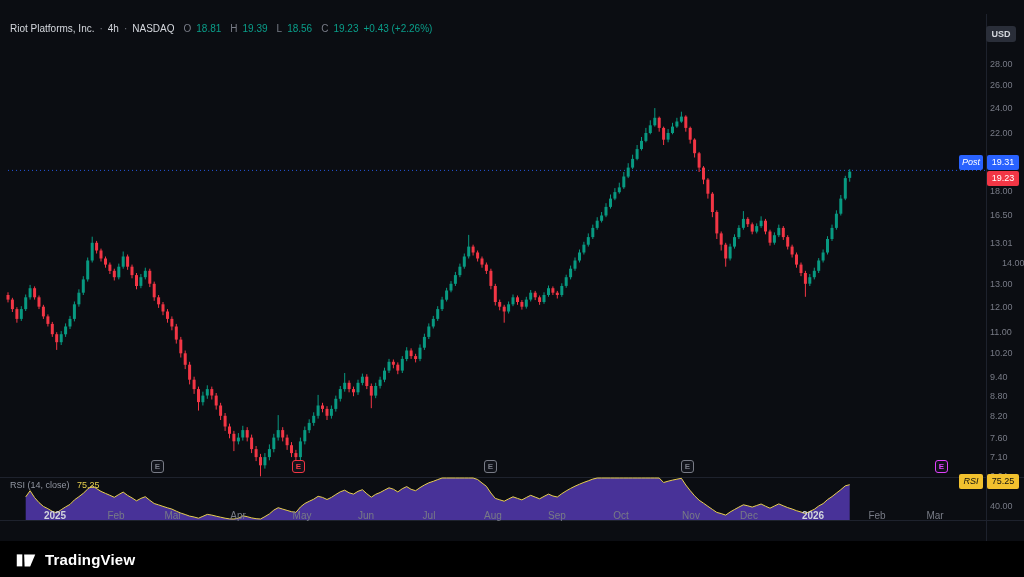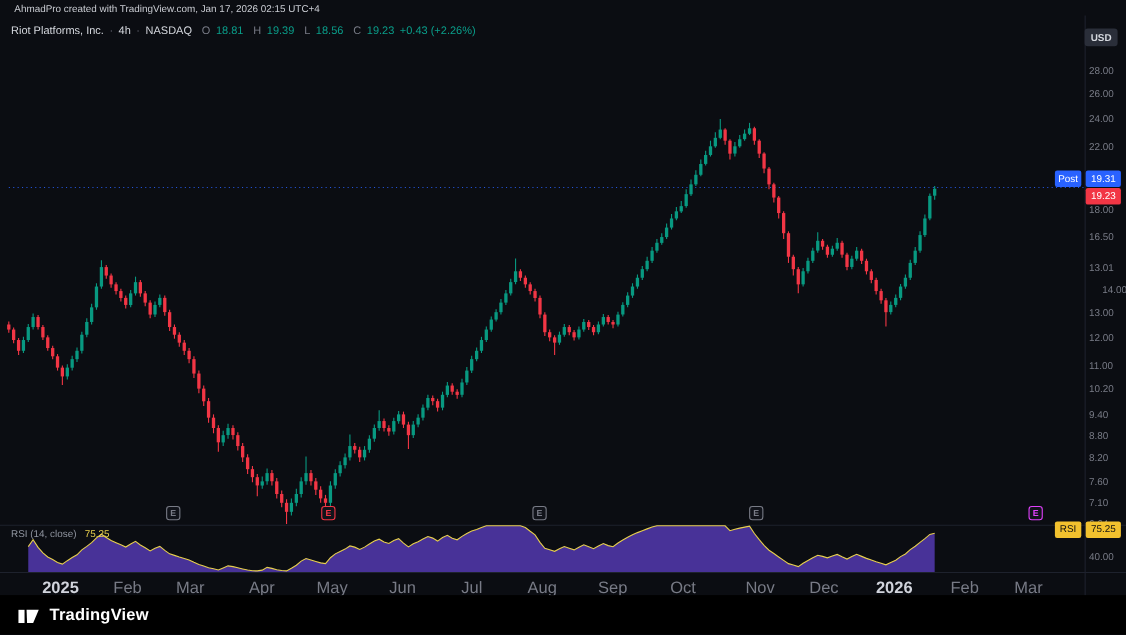--- a/index.html
+++ b/index.html
@@ -7,44 +7,43 @@
   .app{position:relative;width:1024px;height:577px;background:#0b0d12;}
   #chart-svg{position:absolute;left:0;top:0;}
   .attribution{position:absolute;top:3px;left:13px;font-size:9px;color:#c9ccd2;}
   .legend{position:absolute;top:23px;left:10px;font-size:10px;color:#d5d8de;display:flex;gap:5px;align-items:flex-start;white-space:nowrap;}
   .legend .dim{color:#787b86;}
   .legend .val{color:#0a9e8a;}
   .legend .lbl{color:#787b86;margin-left:4px;}
   .usd-btn{position:absolute;top:26px;left:986px;width:30px;background:#2a2e39;color:#d5d8de;font-size:9px;font-weight:bold;
     text-align:center;padding:3px 0;border-radius:3px;cursor:pointer;}
   .price-label{position:absolute;left:990px;font-size:9px;color:#787b86;}
-  .time-label{position:absolute;top:526px;font-size:15px;color:#787b86;width:40px;text-align:center;}
+  .time-label{position:absolute;top:510px;font-size:10px;color:#787b86;width:40px;text-align:center;}
   .time-label.strong{color:#d1d4dc;font-weight:bold;}
   .badge{position:absolute;font-size:9px;line-height:11px;padding:2px 0;border-radius:2px;text-align:center;color:#fff;}
   .tag{position:absolute;font-size:9px;line-height:11px;padding:2px 0;border-radius:2px;text-align:center;color:#fff;}
   .blue{background:#2962ff;}
   .redbg{background:#f23645;}
   .yellowbg{background:#f2c12e;color:#111;}
   .axis-col{left:987px;width:32px;}
-  .tag-col{left:959px;width:24px;}
+  .tag-col{left:959px;width:24px;font-style:italic;}
   .e-marker{position:absolute;top:460px;width:11px;height:11px;border:1px solid #787b86;border-radius:3px;
     font-size:8px;font-weight:bold;color:#787b86;display:flex;align-items:center;justify-content:center;
     background:#11131a;cursor:pointer;}
   .rsi-legend{position:absolute;top:480px;left:10px;font-size:9px;color:#9196a1;white-space:nowrap;}
   .rsi-legend .rval{color:#e7cf4d;margin-left:5px;}
   .footer{position:absolute;left:0;bottom:0;width:1024px;height:36px;background:#000;display:flex;align-items:center;
     padding-left:14px;box-sizing:border-box;}
   .brand{color:#fff;font-weight:bold;font-size:15px;margin-left:7px;letter-spacing:.2px;}
 </style>
 </head>
 <body>
 
 <div class="app">
 
-  <div class="attribution">AhmadPro created with TradingView.com, Jan 17, 2026 02:15 UTC+4</div>
 
   <svg id="chart-svg" width="1024" height="543">
       <line x1="0" y1="477.5" x2="1024" y2="477.5" stroke="#1e222d" stroke-width="1"></line>
       <line x1="0" y1="520.5" x2="1024" y2="520.5" stroke="#1e222d" stroke-width="1"></line>
       <line x1="986.5" y1="14" x2="986.5" y2="543" stroke="#1e222d" stroke-width="1"></line>
       <line x1="8" y1="170.4" x2="986" y2="170.4" stroke="#2962ff" stroke-width="1" stroke-dasharray="1 3" opacity="0.85"></line>
       <line x1="8.0" y1="292.3" x2="8.0" y2="302.4" stroke="#f23645" stroke-width="1"></line>
       <rect x="6.5" y="295.0" width="3" height="4.6" fill="#f23645"></rect>
       <line x1="12.4" y1="297.8" x2="12.4" y2="312.0" stroke="#f23645" stroke-width="1"></line>
       <rect x="10.9" y="299.6" width="3" height="9.5" fill="#f23645"></rect>

